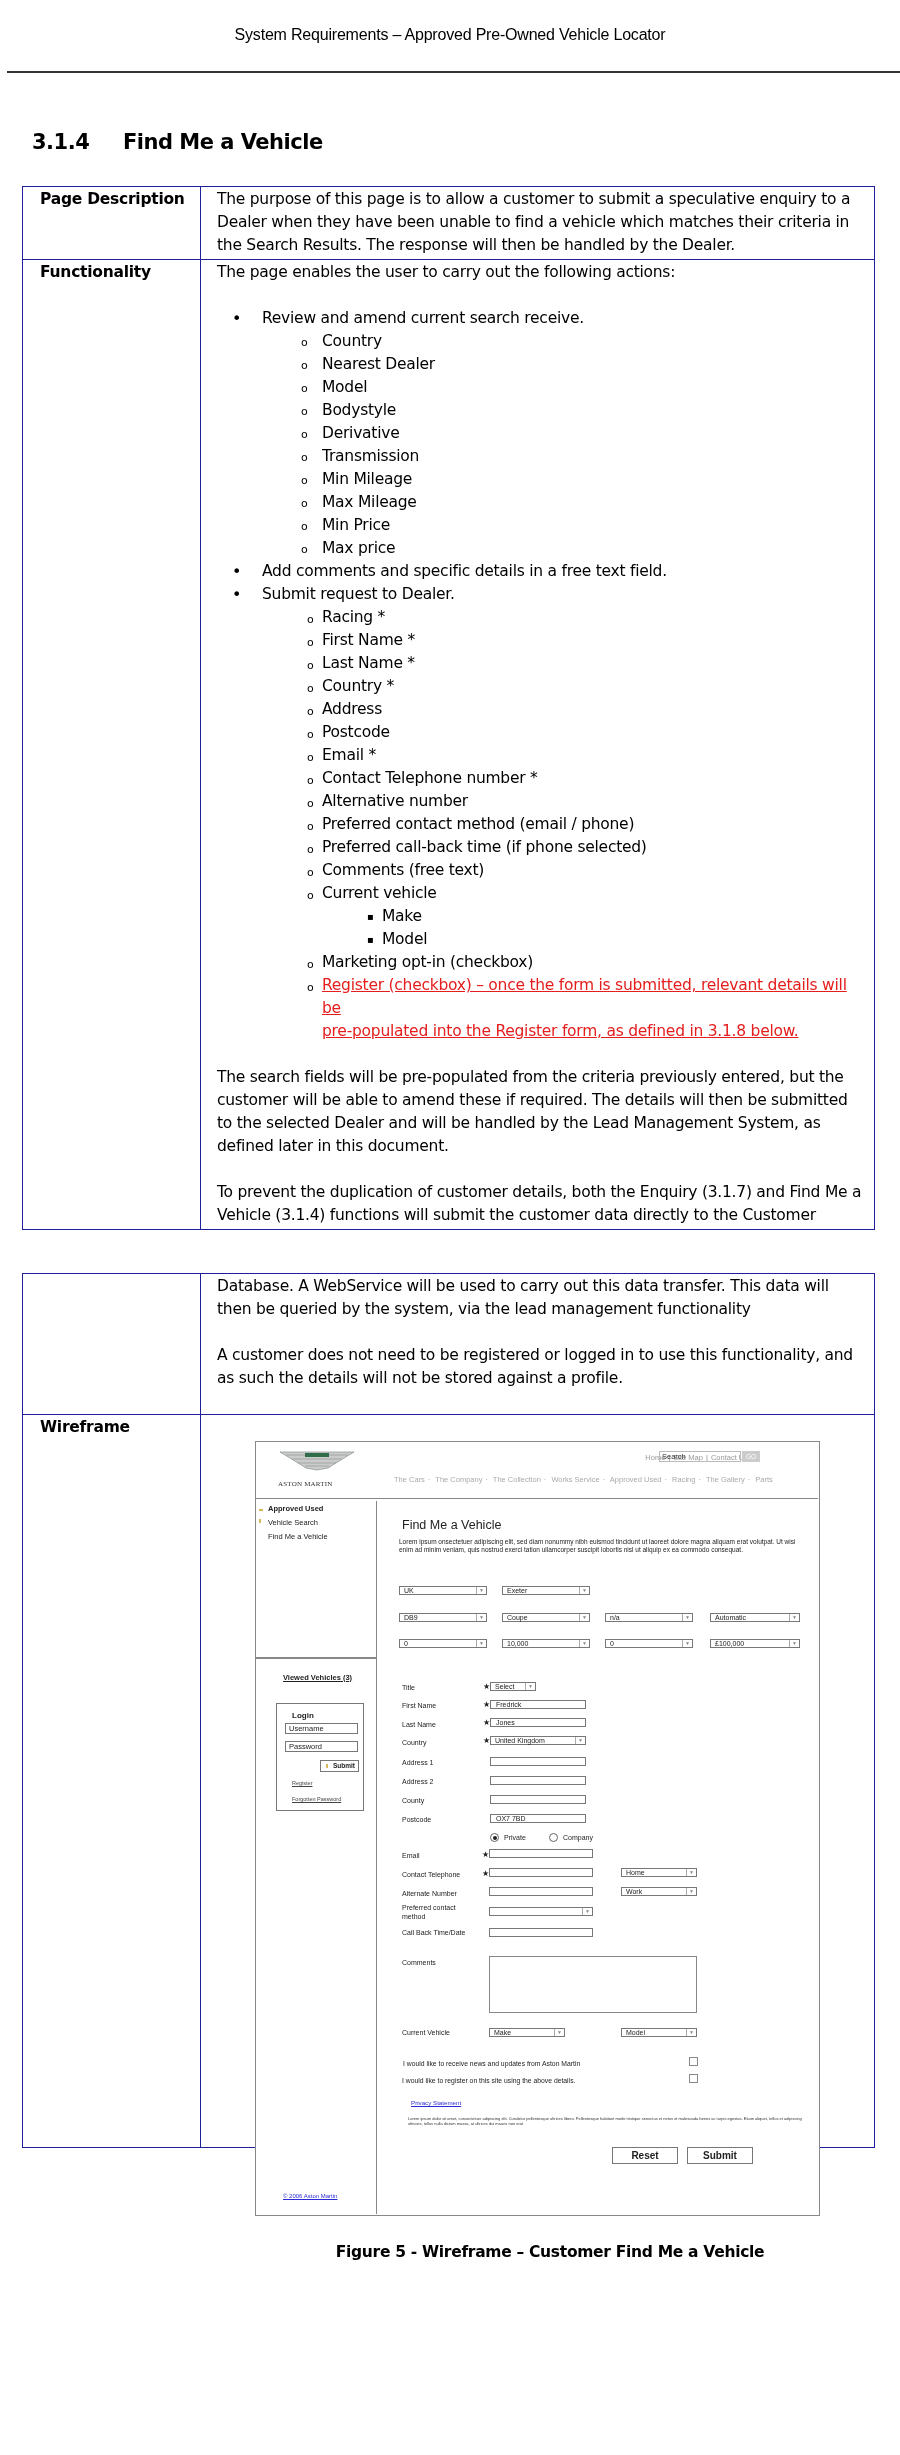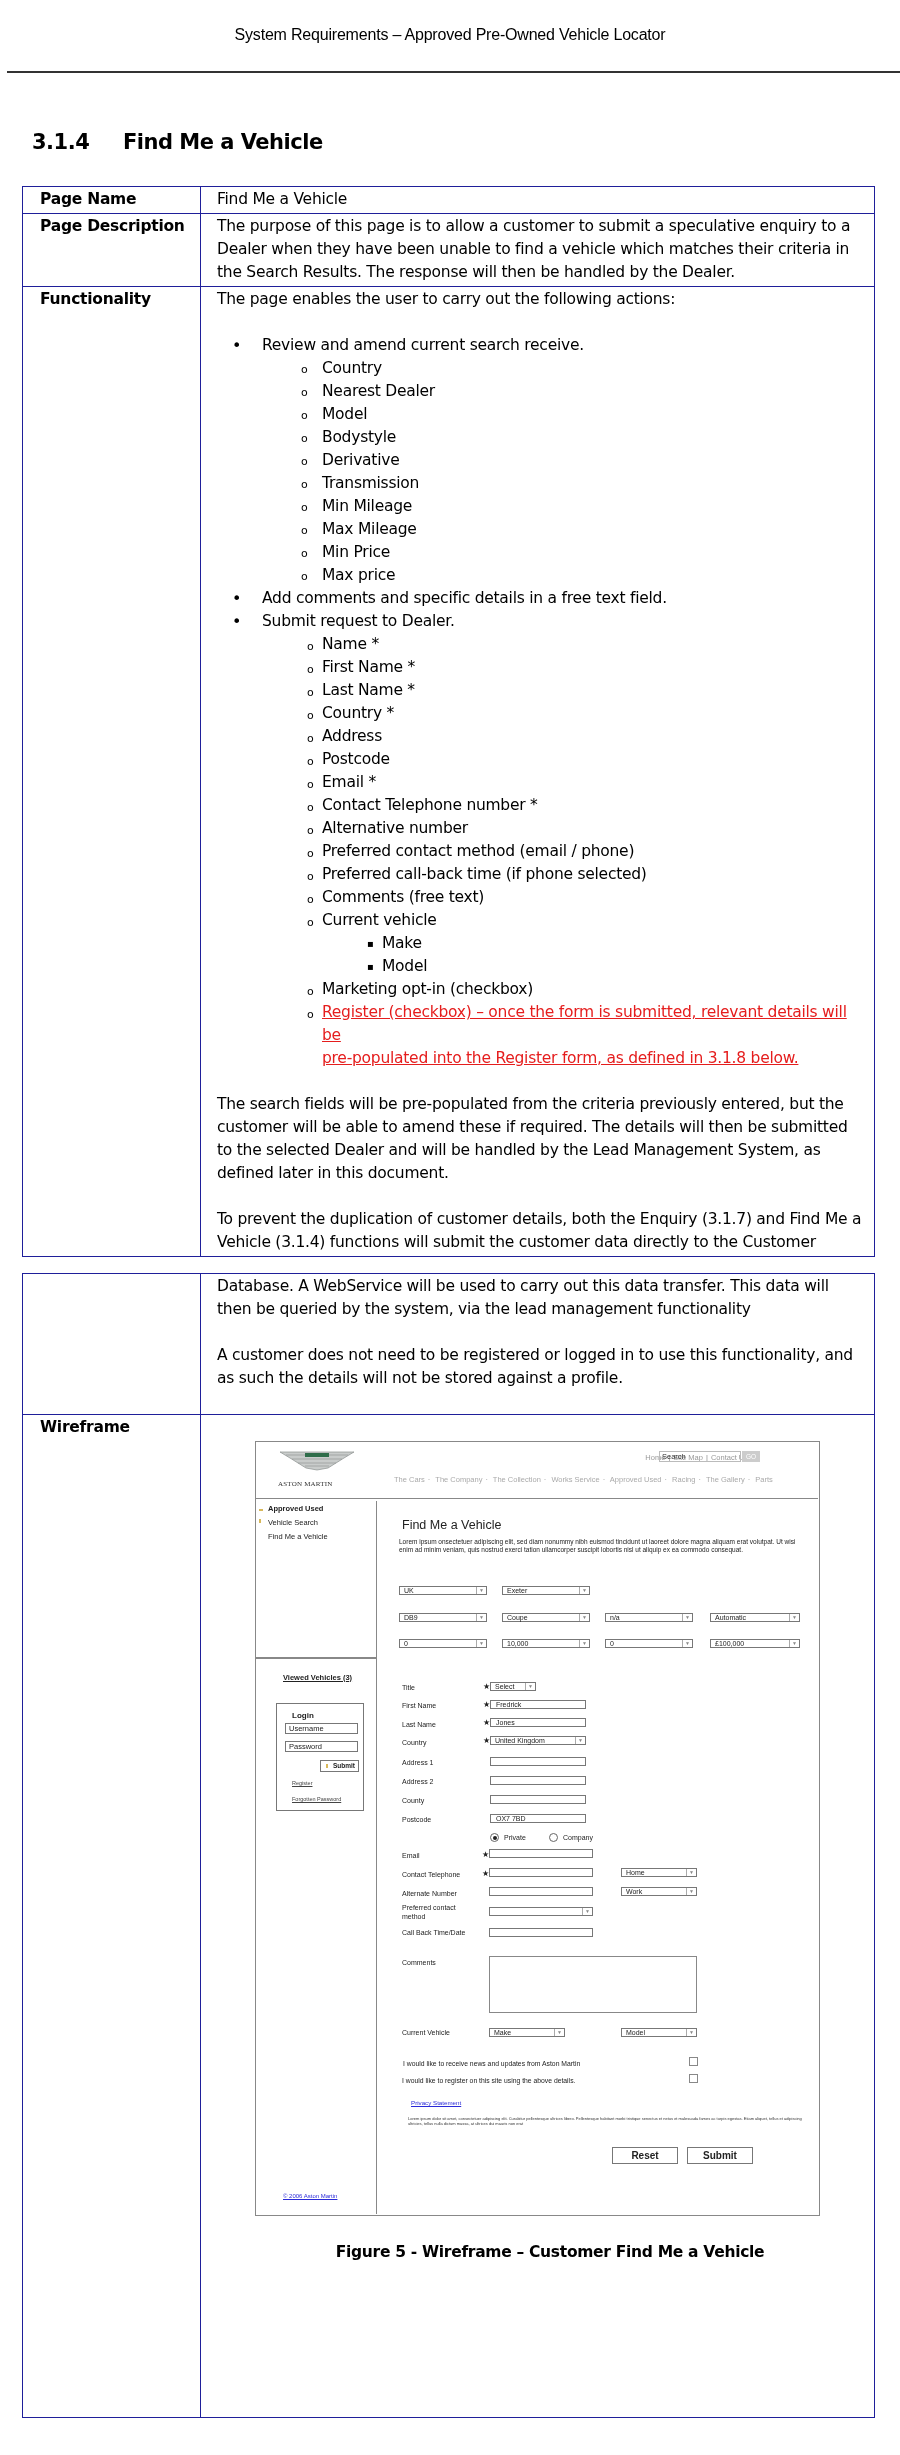--- a/index.html
+++ b/index.html
@@ -15,21 +15,21 @@
   table.spec { position: absolute; left: 22px; width: 853px; border-collapse: collapse; font-size: 15.5px; line-height: 23px; letter-spacing: -0.25px; }
   table.spec td { border: 1.5px solid #1f1f9a; vertical-align: top; padding: 1px 0 2px 0; }
   table.spec td.label { width: 178px; font-weight: bold; padding-left: 17px; }
   table.spec td.val { padding-left: 16px; padding-right: 10px; }
   #tbl1 { top: 186px; }
   #tbl2 { top: 1273px; }
   #tbl1 tr.r-name td { height: 26px; }
   #tbl1 tr.r-desc td { height: 73px; }
   #tbl1 tr.r-func td { height: 751px; margin-left: 45px; }
   #tbl2 tr.r-cont td { height: 141px; }
-  #tbl2 tr.r-wire td { height: 1003px; margin-top: 24px; }
+  #tbl2 tr.r-wire td { height: 733px; margin-top: 24px; }
 
   .p { margin: 0; }
   .gap { height: 23px; }
   ul.l1 { list-style: none; margin: 0; padding: 0; }
   ul.l1 > li { position: relative; padding-left: 45px; }
   ul.l1 > li::before { content: "•"; position: absolute; left: 15px; top: 0; font-size: 16px; }
   ul.l2a { list-style: none; margin: 0; padding: 0 0 0 0; }
   ul.l2a > li { position: relative; padding-left: 60px; }
   ul.l2a > li::before { content: "o"; position: absolute; left: 39px; top: 1px; font-size: 11px; }
   ul.l2b { list-style: none; margin: 0; padding: 0; }
@@ -90,24 +90,20 @@
 
 <div class="page-header">System Requirements – Approved Pre-Owned Vehicle Locator</div>
 <div class="header-rule"></div>
 
 <div class="section-heading">
   <span class="num">3.1.4</span><span>Find Me a Vehicle</span>
 </div>
 
 <table class="spec" id="tbl1">
   <tbody>
-      <tr class="r-name">
-    <td class="label">Page Name</td>
-    <td class="val">Find Me a Vehicle</td>
-  </tr>
   <tr class="r-desc">
     <td class="label">Page Description</td>
     <td class="val">The purpose of this page is to allow a customer to submit a speculative enquiry to a Dealer when they have been unable to find a vehicle which matches their criteria in the Search Results. The response will then be handled by the Dealer.</td>
   </tr>
   <tr class="r-func">
     <td class="label">Functionality</td>
     <td class="val">
       <p class="p">The page enables the user to carry out the following actions:</p>
       <div class="gap"></div>
       <ul class="l1">
@@ -121,21 +117,21 @@
             <li>Transmission</li>
             <li>Min Mileage</li>
             <li>Max Mileage</li>
             <li>Min Price</li>
             <li>Max price</li>
           </ul>
         </li>
         <li>Add comments and specific details in a free text field.</li>
         <li><span>Submit request to Dealer.</span>
           <ul class="l2b">
-            <li><span class="o">o</span><span>Name *</span></li>
+            <li><span class="o">o</span><span>Racing *</span></li>
             <li><span class="o">o</span><span>First Name *</span></li>
             <li><span class="o">o</span><span>Last Name *</span></li>
             <li><span class="o">o</span><span>Country *</span></li>
             <li><span class="o">o</span><span>Address</span></li>
             <li><span class="o">o</span><span>Postcode</span></li>
             <li><span class="o">o</span><span>Email *</span></li>
             <li><span class="o">o</span><span>Contact Telephone number *</span></li>
             <li><span class="o">o</span><span>Alternative number</span></li>
             <li><span class="o">o</span><span>Preferred contact method (email / phone)</span></li>
             <li><span class="o">o</span><span>Preferred call-back time (if phone selected)</span></li>

